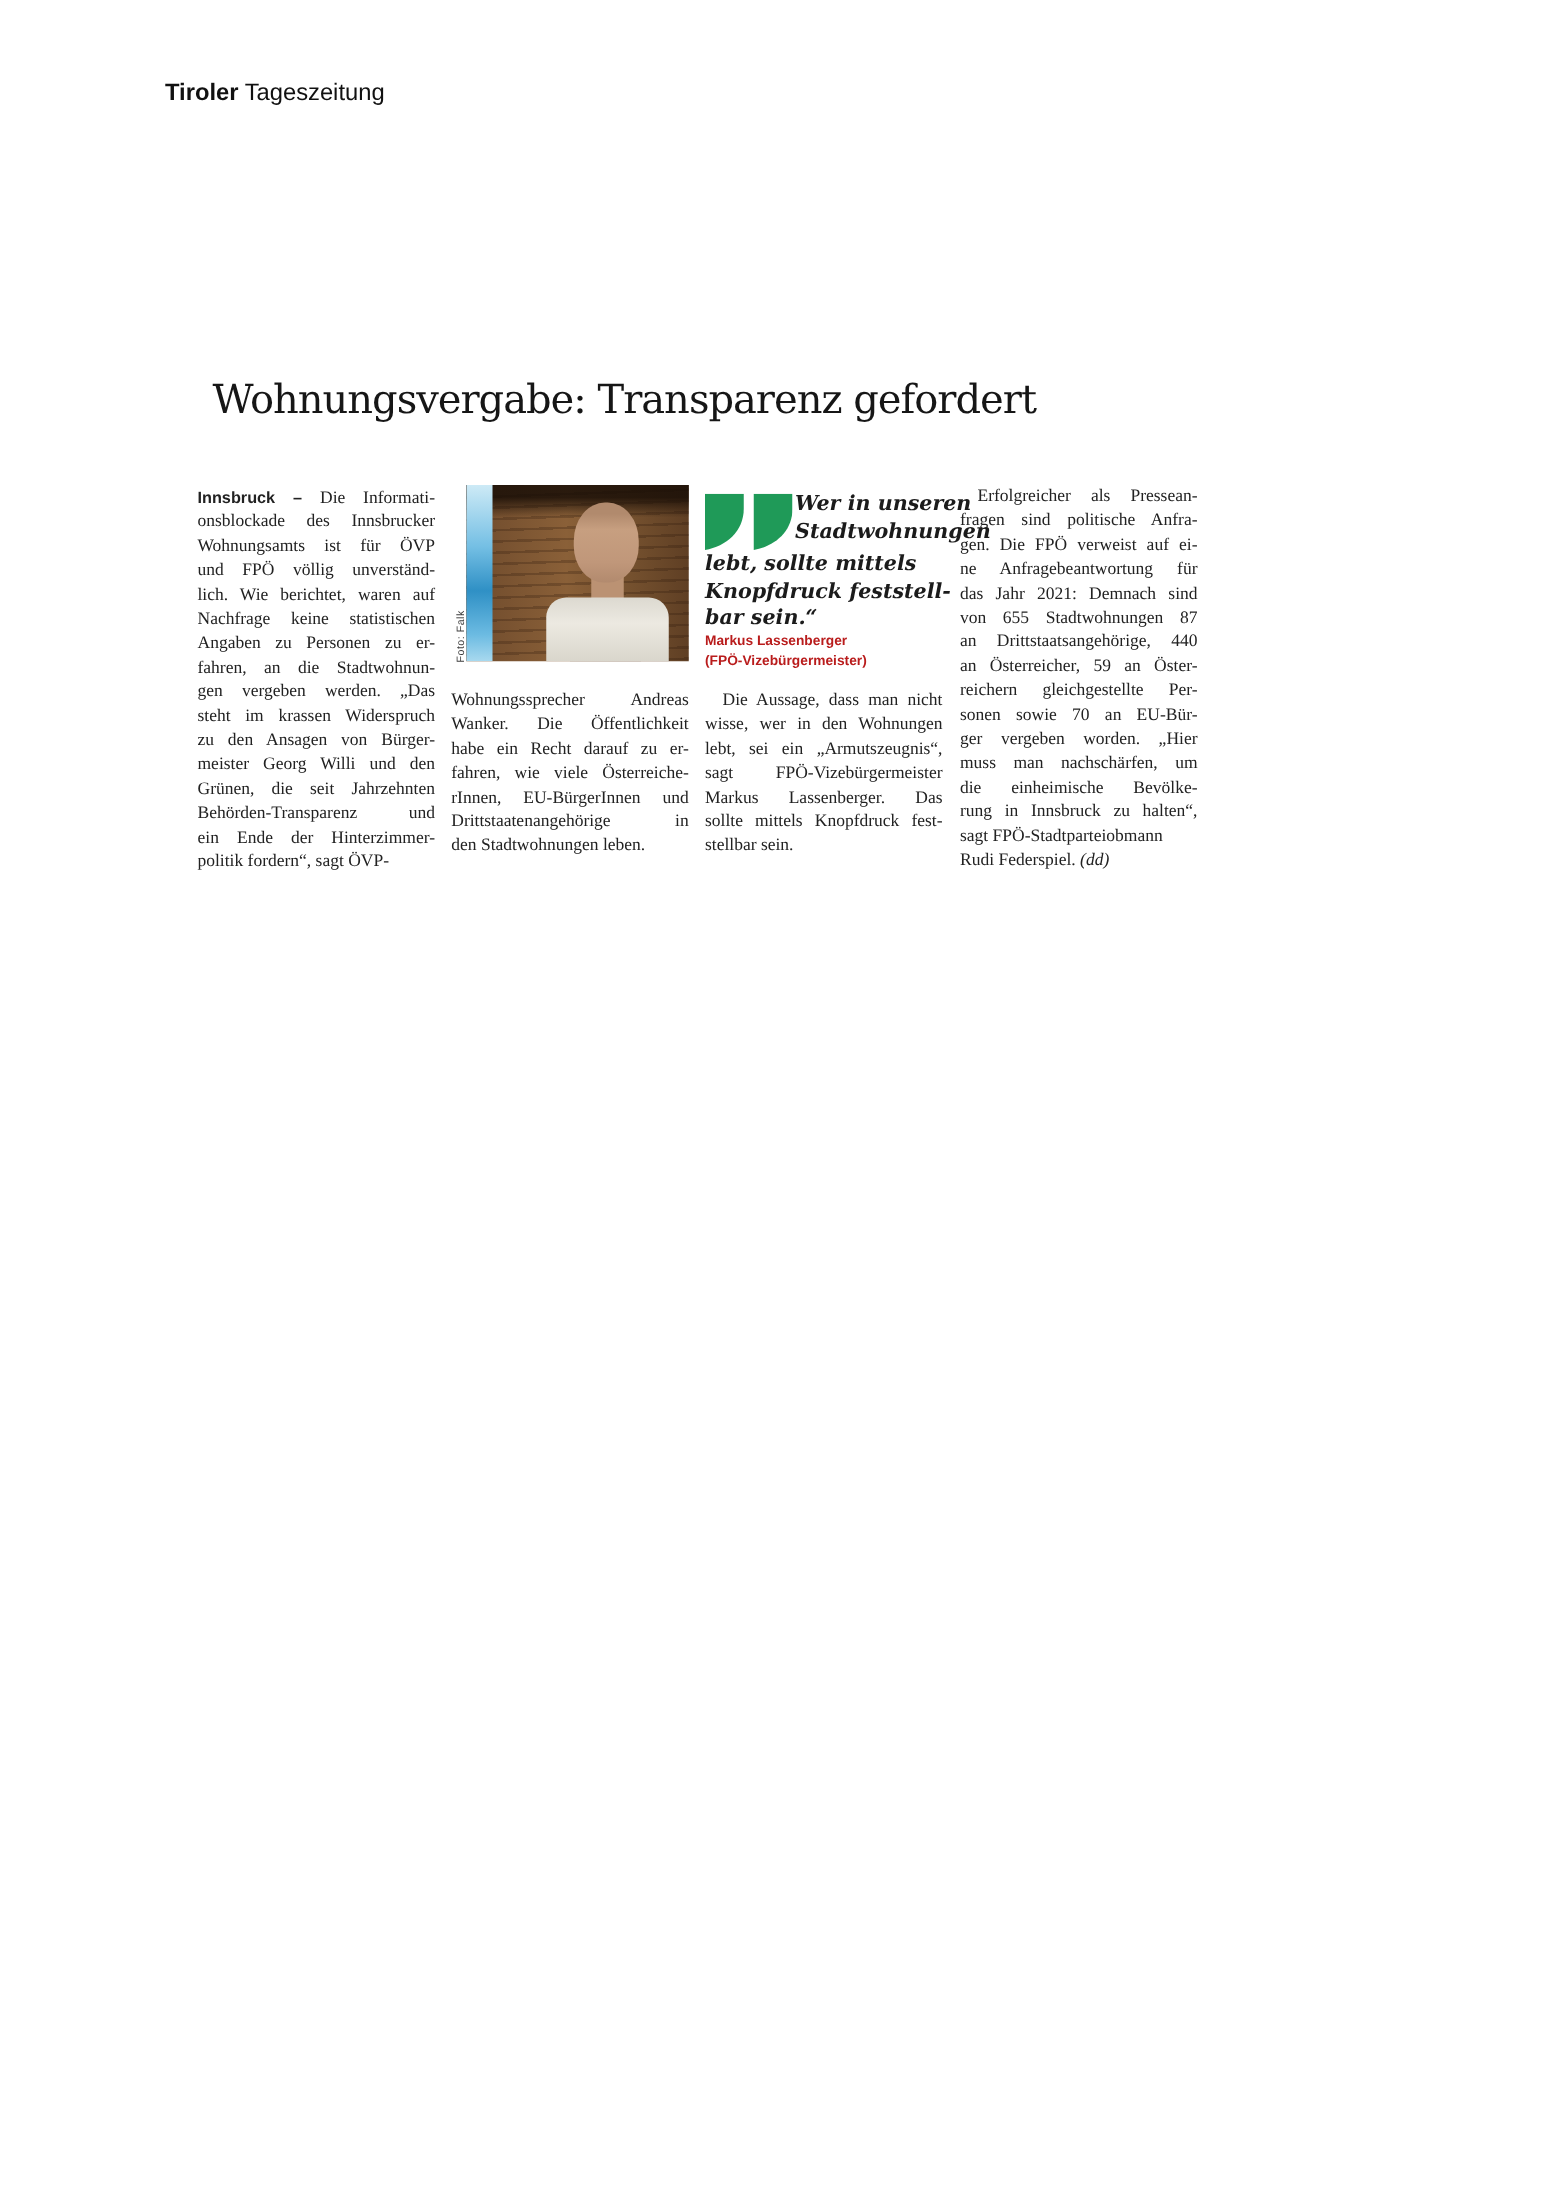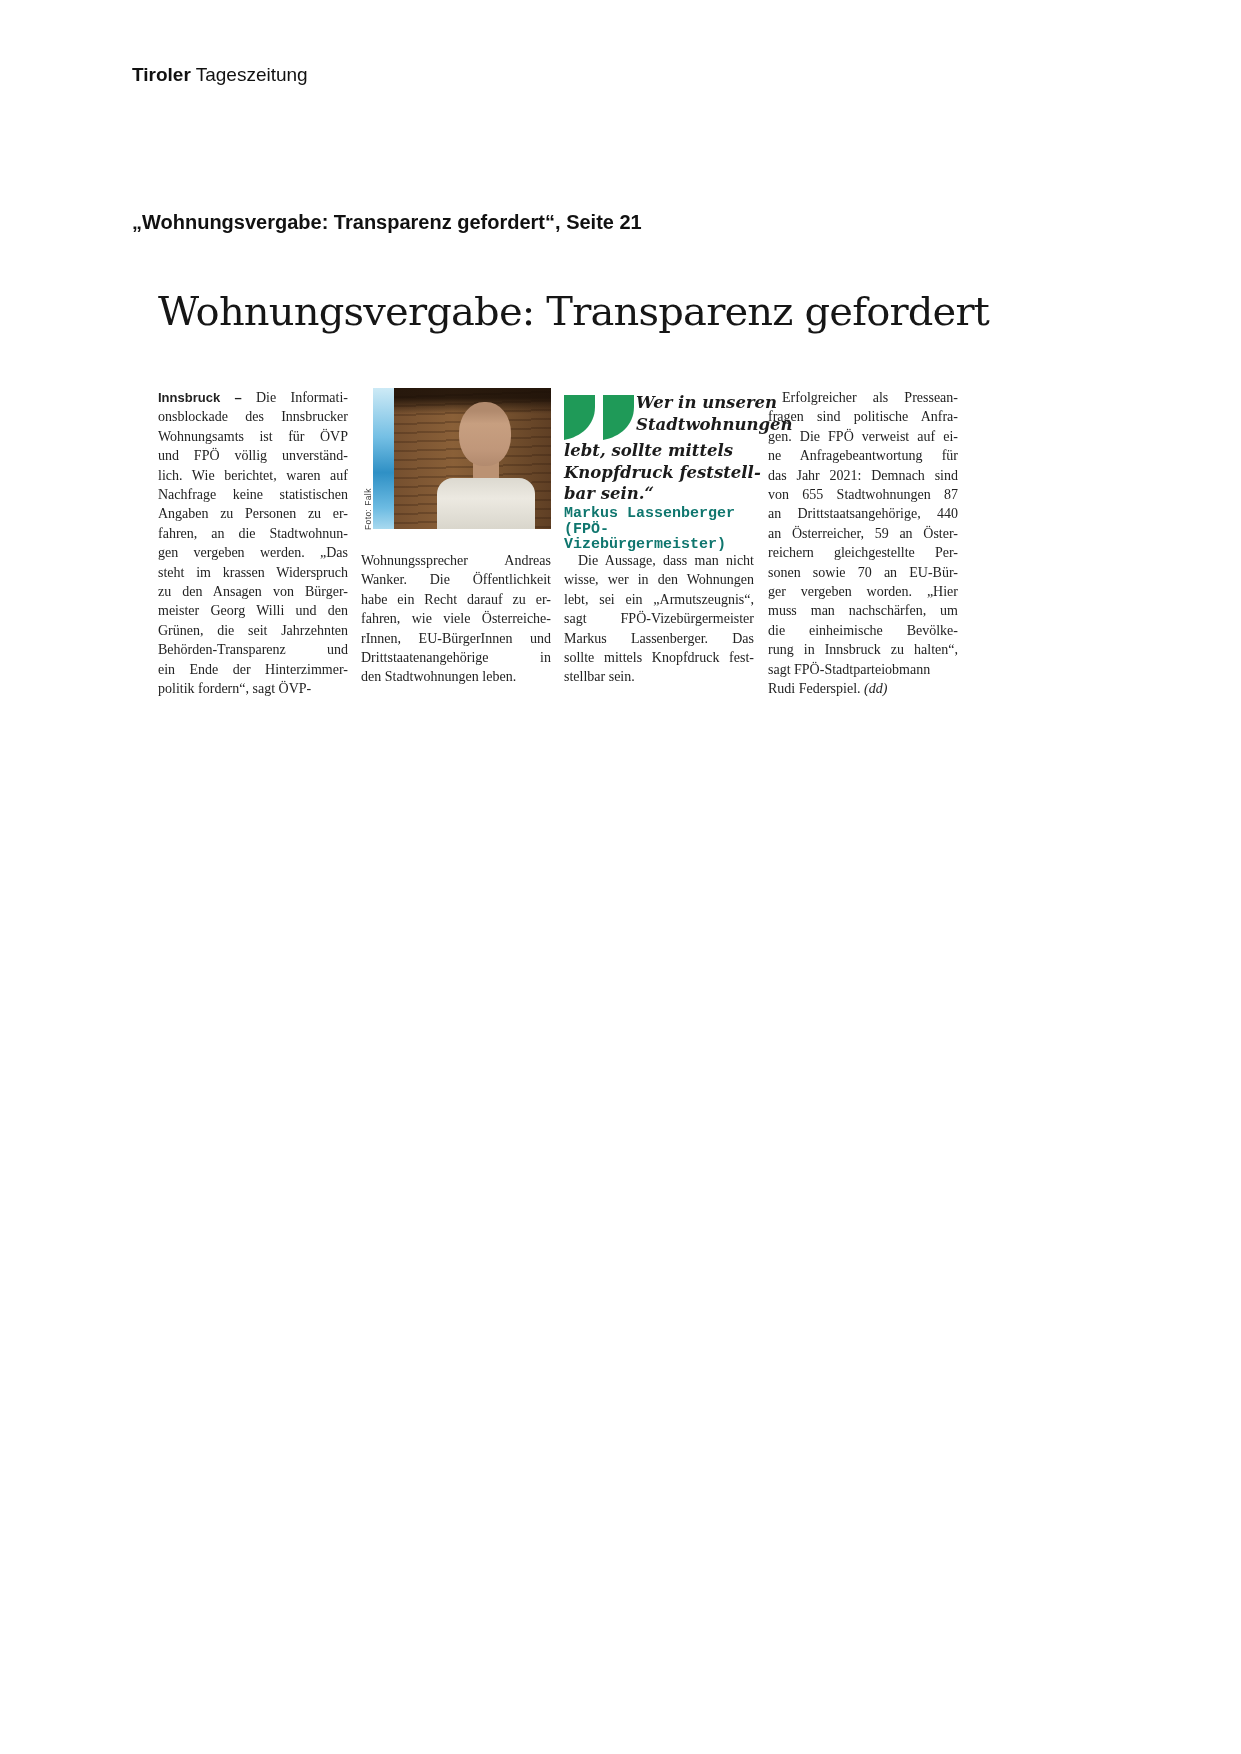--- a/index.html
+++ b/index.html
@@ -6,22 +6,22 @@
   .page{position:relative;width:1241px;height:1754px;background:#ffffff;overflow:hidden;
         font-family:"Liberation Sans",sans-serif;color:#1e1e1e;padding-left:33px;}
 
   
   .masthead{position:absolute;left:132px;top:64px;font-size:19px;color:#111;}
   .masthead .mh-bold{font-weight:700;}
   .doc-heading{position:absolute;left:132px;top:211px;font-size:20px;font-weight:700;color:#111;}
 
   
   .article{position:absolute;left:158px;top:288px;width:800px;height:430px;}
-  .headline{position:absolute;left:0;top:0;margin:0;width:800px;white-space:nowrap;
-            font-family:"DejaVu Serif",serif;font-weight:500;font-size:40px;
+  .headline{position:absolute;left:0;top:0;margin:12px;width:800px;white-space:nowrap;
+            font-family:"DejaVu Serif",serif;font-weight:500;font-size:32px;
             letter-spacing:-0.8px;color:#161616;}
 
   .col{position:absolute;top:100px;width:190px;height:320px;
        font-family:"Liberation Serif",serif;font-size:14px;line-height:19.4px;color:#222;}
   .c1{left:0;}
   .c2{left:203px;}
   .c3{left:406px;}
   .c4{left:610px;}
 
   .tline{text-align:justify;text-align-last:justify;white-space:nowrap;overflow:visible;}
@@ -47,37 +47,36 @@
   .photo-credit{position:absolute;left:-2px;top:52px;height:90px;
                 writing-mode:vertical-rl;transform:rotate(180deg);
                 font-family:"Liberation Sans",sans-serif;font-size:8.5px;color:#3c3c3c;letter-spacing:.4px;}
 
   
   .quote{position:absolute;left:0;top:4px;width:192px;}
   .quote-top{display:flex;align-items:flex-start;gap:2px;}
   .qmarks{flex:0 0 auto;margin-top:3px;}
   .qline{font-family:"DejaVu Serif",serif;font-style:italic;font-weight:700;
          font-size:16.5px;line-height:21.5px;color:#1b1b1b;white-space:nowrap;}
-  .qcaption{position:absolute;left:0;top:118px;font-family:Liberation Mono, monospace;
-            font-weight:700;font-size:15px;line-height:15.5px;color:#0f766e;}
+  .qcaption{position:absolute;left:0;top:118px;font-family:Liberation Sans, sans-serif;
+            font-weight:700;font-size:11px;line-height:15.5px;color:#b91c1c;}
   .c2 .lines,.c3 .lines{position:absolute;left:0;top:163px;width:190px;}
 
   
   .page-footer{position:absolute;left:0;top:1631px;width:1110px;text-align:center;
                font-size:17px;color:#111;}
   .page-footer .pf-bold{font-weight:700;}
 </style>
 </head>
 <body>
 
 <div class="page">
 
   <div class="masthead"><span class="mh-bold">Tiroler</span> <span>Tageszeitung</span></div>
 
-  <div class="doc-heading">„Wohnungsvergabe: Transparenz gefordert“, Seite 21</div>
 
   <div class="article">
     <h1 class="headline">Wohnungsvergabe: Transparenz gefordert</h1>
 
     <div class="col c1">
       <div class="tline leadline"><span class="leadloc">Innsbruck –</span> <span>Die Informati-</span></div>
       <div class="lines">
           <div class="tline first">onsblockade des Innsbrucker</div>
           <div class="tline">Wohnungsamts ist für ÖVP</div>
           <div class="tline">und FPÖ völlig unverständ-</div>

